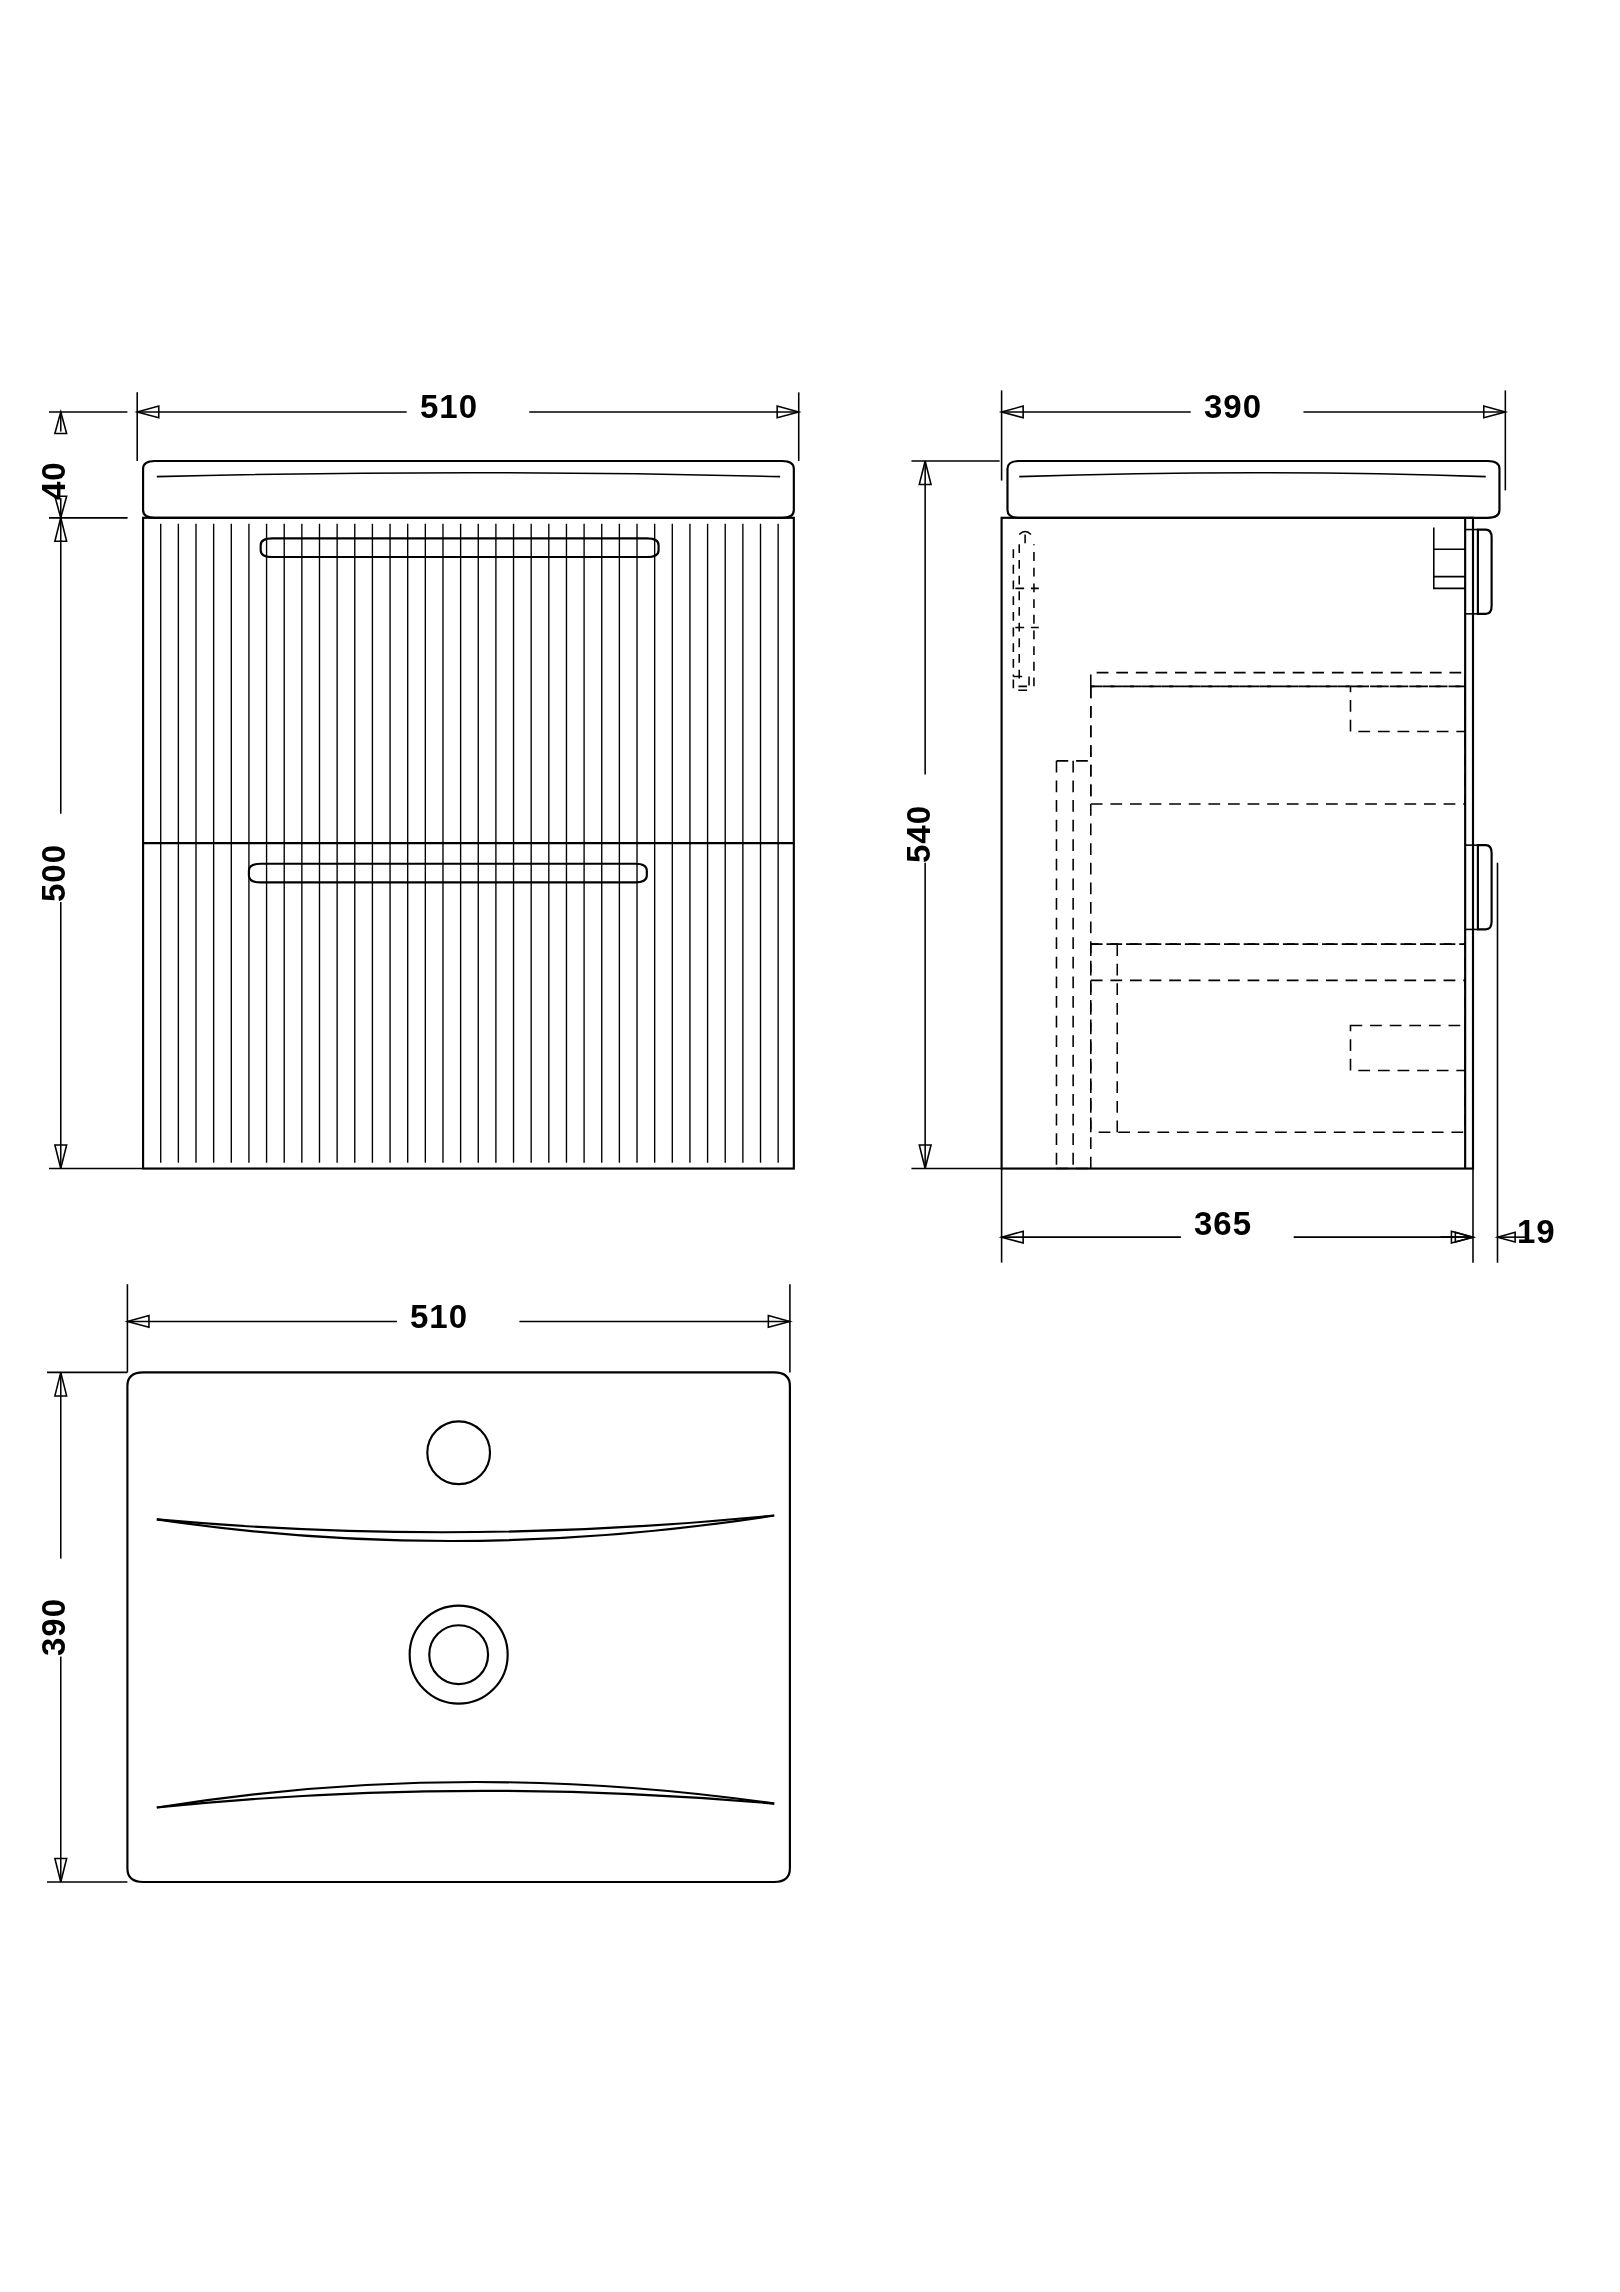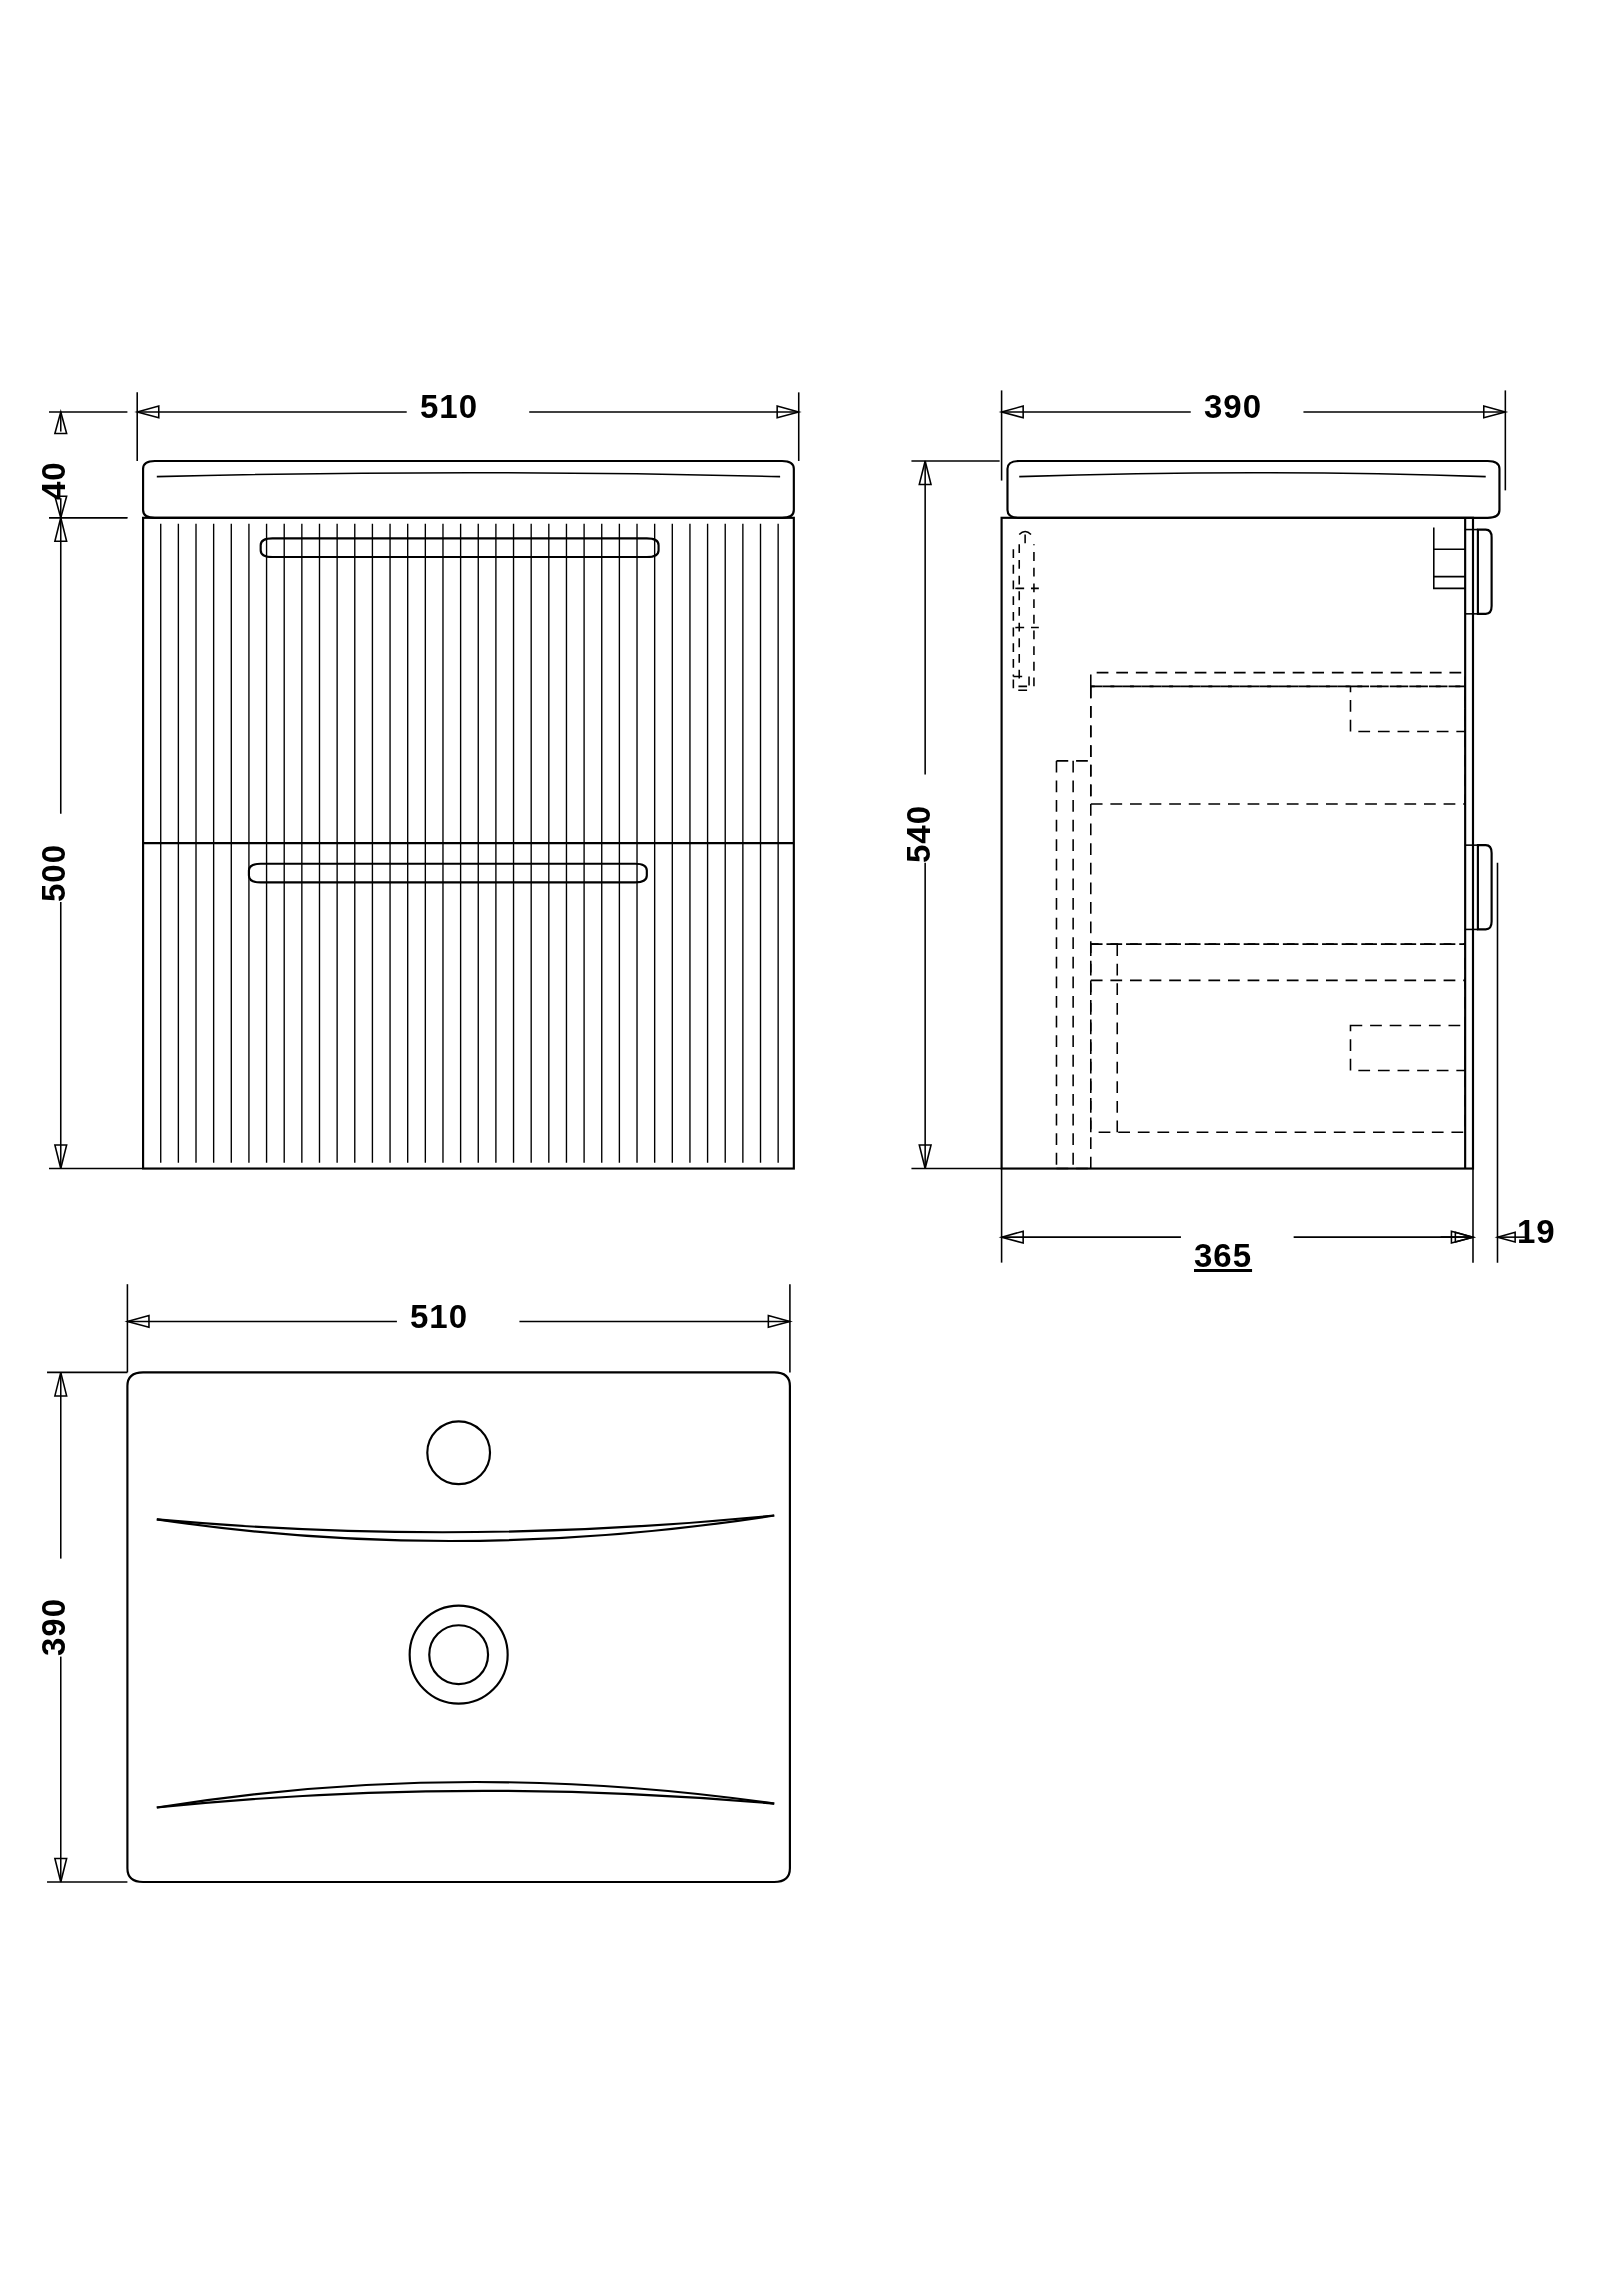--- a/index.html
+++ b/index.html
@@ -276,20 +276,20 @@
     </g>
 
   </svg>
 
   <div class="dim-label" style="left:420px; top:388px;">510</div>
   <div class="dim-label vert" style="left:35px; top:500px;">40</div>
   <div class="dim-label vert" style="left:35px; top:902px;">500</div>
 
   <div class="dim-label" style="left:1204px; top:388px;">390</div>
   <div class="dim-label vert" style="left:900px; top:863px;">540</div>
-  <div class="dim-label" style="left:1194px; top:1237px;text-decoration:underline;">365</div>
+  <div class="dim-label" style="left:1194px; top:1205px;">365</div>
   <div class="dim-label" style="left:1517px; top:1213px;">19</div>
 
   <div class="dim-label" style="left:410px; top:1298px;">510</div>
   <div class="dim-label vert" style="left:35px; top:1656px;">390</div>
 
 </div>
 
 
 </body></html>

